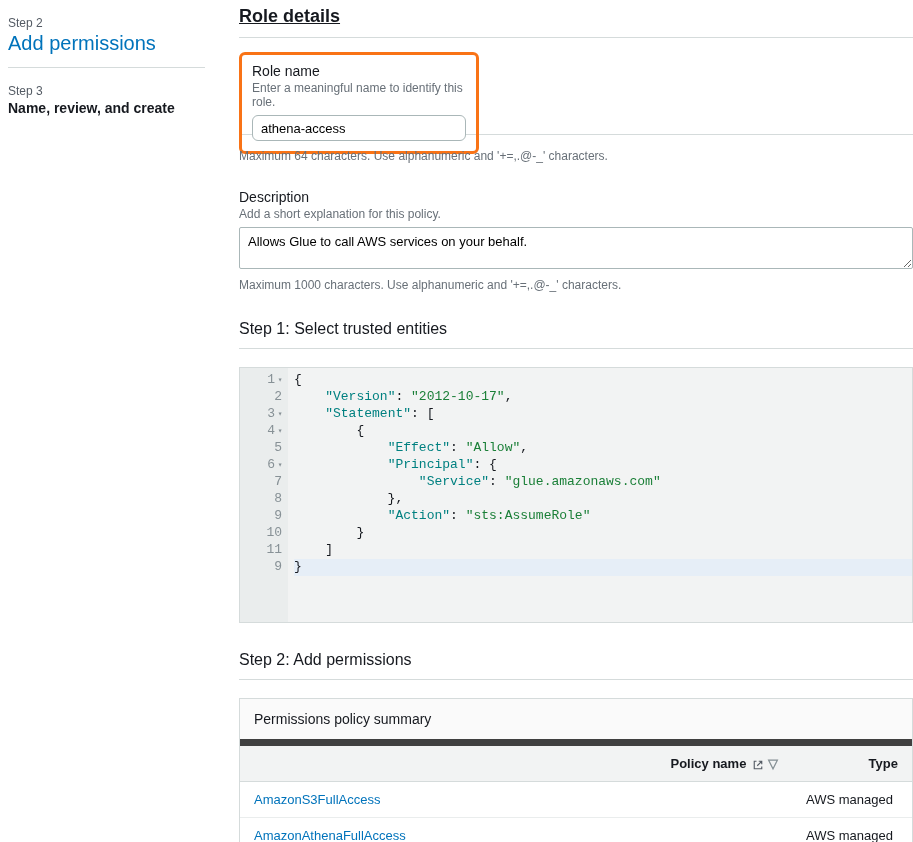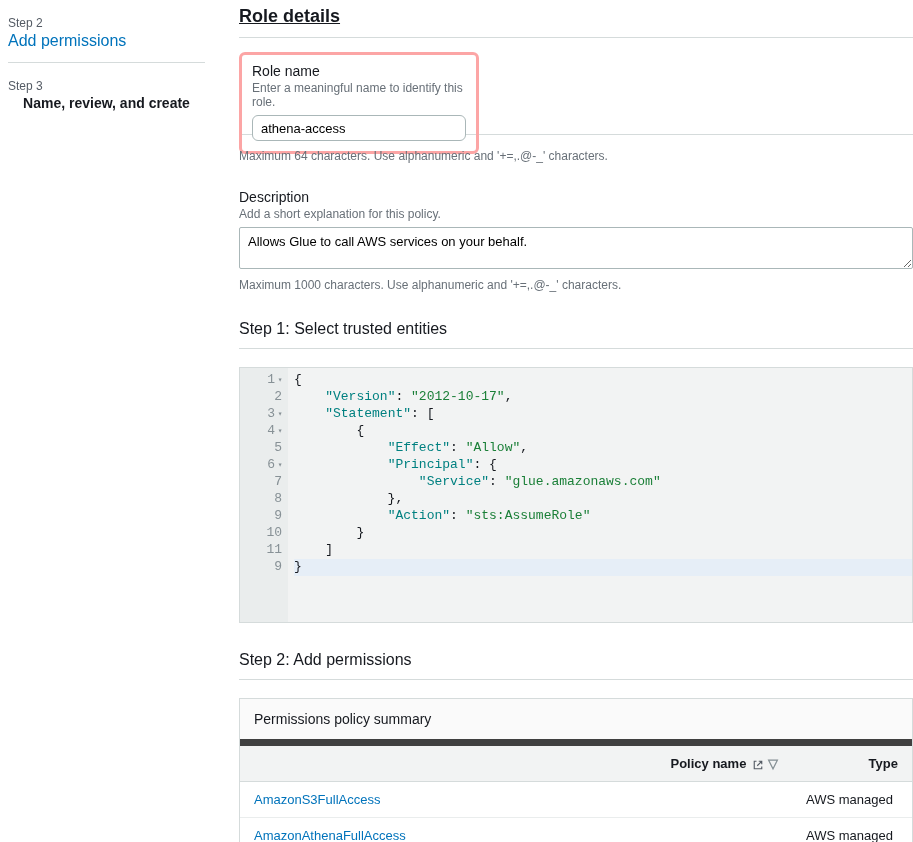--- a/index.html
+++ b/index.html
@@ -25,28 +25,27 @@
     margin-bottom: 10px;
   }
   .step-block:last-child { border-bottom: none; }
   .step-num {
     font-size: 12px;
     color: #545b64;
     margin-bottom: 2px;
   }
   .step-link {
     color: #0073bb;
-    font-size: 16px;
+    font-size: 20px;
     cursor: pointer;
   }
   .step-active {
     font-weight: 700;
     font-size: 14px;
     color: #16191f;
-    text-align: center;
   }
   .main {
     flex: 1;
     padding: 6px 0 20px 34px;
   }
   h1.page-title {
     font-size: 18px;
     font-weight: 700;
     margin-bottom: 10px;
     text-decoration: underline;
@@ -66,21 +65,21 @@
     font-size: 12px;
     color: #687078;
     margin-bottom: 6px;
   }
   .field-constraint {
     font-size: 12px;
     color: #687078;
     margin-top: 6px;
   }
   .highlight-box {
-    border: 3px solid #fca5a5;
+    border: 3px solid #f97316;
     border-radius: 6px;
     padding: 8px 10px 10px 10px;
     margin-bottom: 6px;
     width: 240px;
   }
   input.text-input {
     width: 100%;
     height: 26px;
     border: 1px solid #aab7b8;
     border-radius: 6px;

